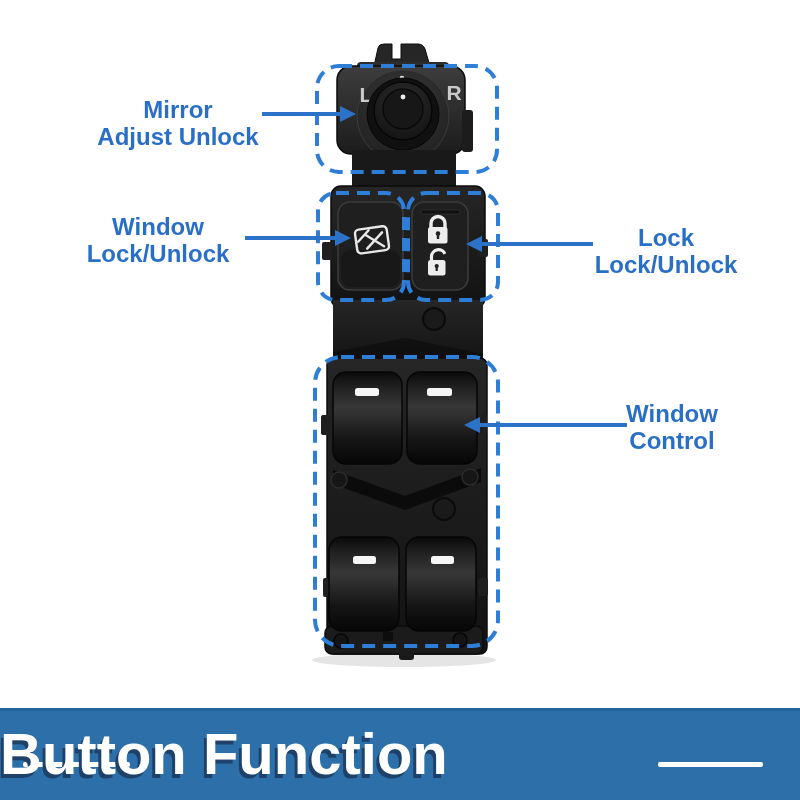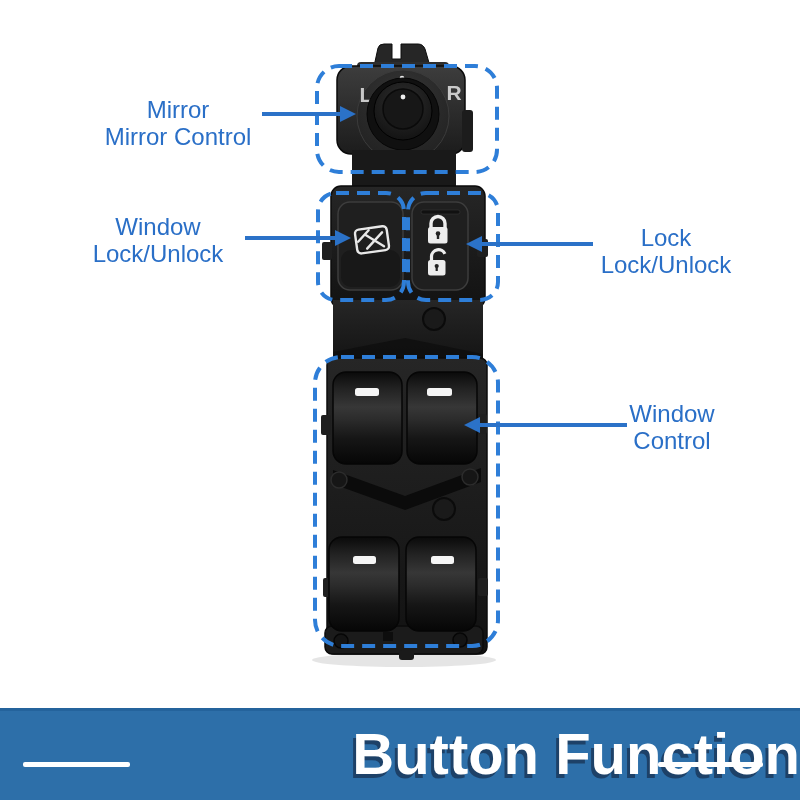--- a/index.html
+++ b/index.html
@@ -2,35 +2,35 @@
 <html><head>
 <meta charset="utf-8">
 <style>
   html,body{margin:0;padding:0;background:#ffffff;}
   .stage{
     position:relative;width:800px;height:800px;background:#ffffff;overflow:hidden;
     font-family:"Liberation Sans", sans-serif;
   }
   svg{position:absolute;left:0;top:0;}
   .callout{
-    position:absolute;text-align:center;color:#2a6fc7;font-weight:normal;
+    position:absolute;text-align:center;color:#2a6fc7;font-weight:bold;
     font-size:24px;line-height:27px;letter-spacing:0;
   }
   .callout span{display:block;}
   #callout-mirror{left:48px;top:96px;width:260px;}
   #callout-window-lock{left:28px;top:213px;width:260px;}
   #callout-door-lock{left:536px;top:224px;width:260px;}
   #callout-window-control{left:542px;top:400px;width:260px;}
   .banner{
     position:absolute;left:0;top:708px;width:800px;height:92px;
     background:#2d6fa9;border-top:3px solid #24639c;box-sizing:border-box;
   }
   .banner-title{
     position:absolute;left:0;top:50%;width:100%;transform:translateY(-54%);
-    text-align:right;color:#ffffff;font-weight:bold;font-size:58px;
+    text-align:left;color:#ffffff;font-weight:bold;font-size:58px;
     text-shadow:-3px 4px 0 #1d4168;white-space:nowrap;
   }
   .banner-dash{position:absolute;top:51px;height:5px;background:#ffffff;border-radius:2px;}
   #banner-dash-left{left:23px;width:107px;}
   #banner-dash-right{left:658px;width:105px;}
 </style>
 </head>
 <body>
 
 <div class="stage">
@@ -180,21 +180,21 @@
       </g>
       <g>
         <line x1="627" y1="425" x2="479" y2="425" stroke-width="4"></line>
         <polygon points="480,417 464,425 480,433" stroke="none"></polygon>
       </g>
     </g>
   </svg>
 
   <div class="callout" id="callout-mirror">
     <span>Mirror</span>
-    <span>Mirror Control</span>
+    <span>Adjust Unlock</span>
   </div>
   <div class="callout" id="callout-window-lock">
     <span>Window</span>
     <span>Lock/Unlock</span>
   </div>
   <div class="callout" id="callout-door-lock">
     <span>Lock</span>
     <span>Lock/Unlock</span>
   </div>
   <div class="callout" id="callout-window-control">

